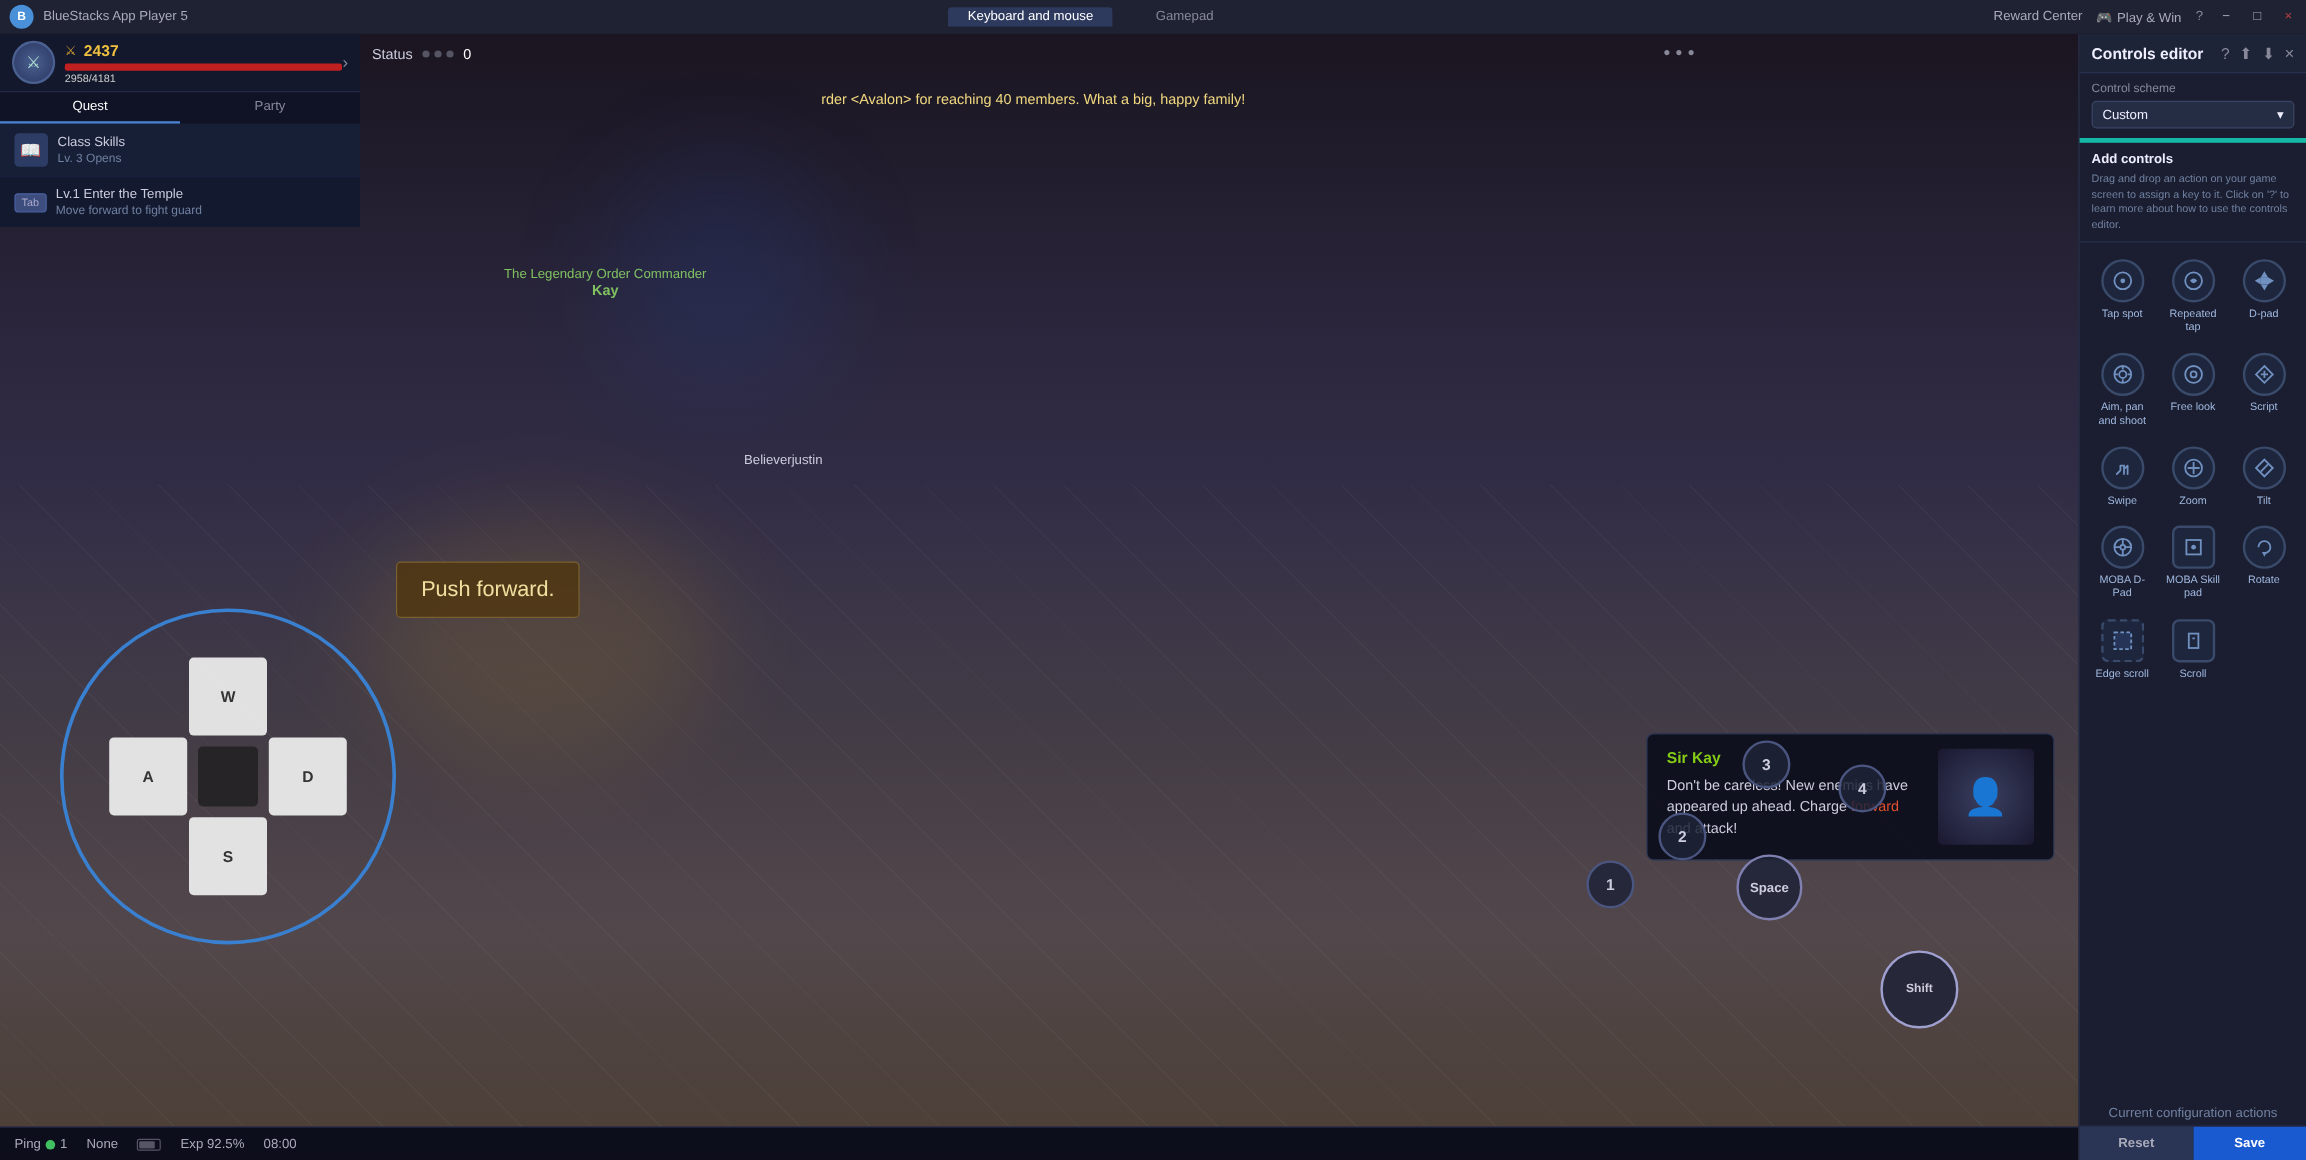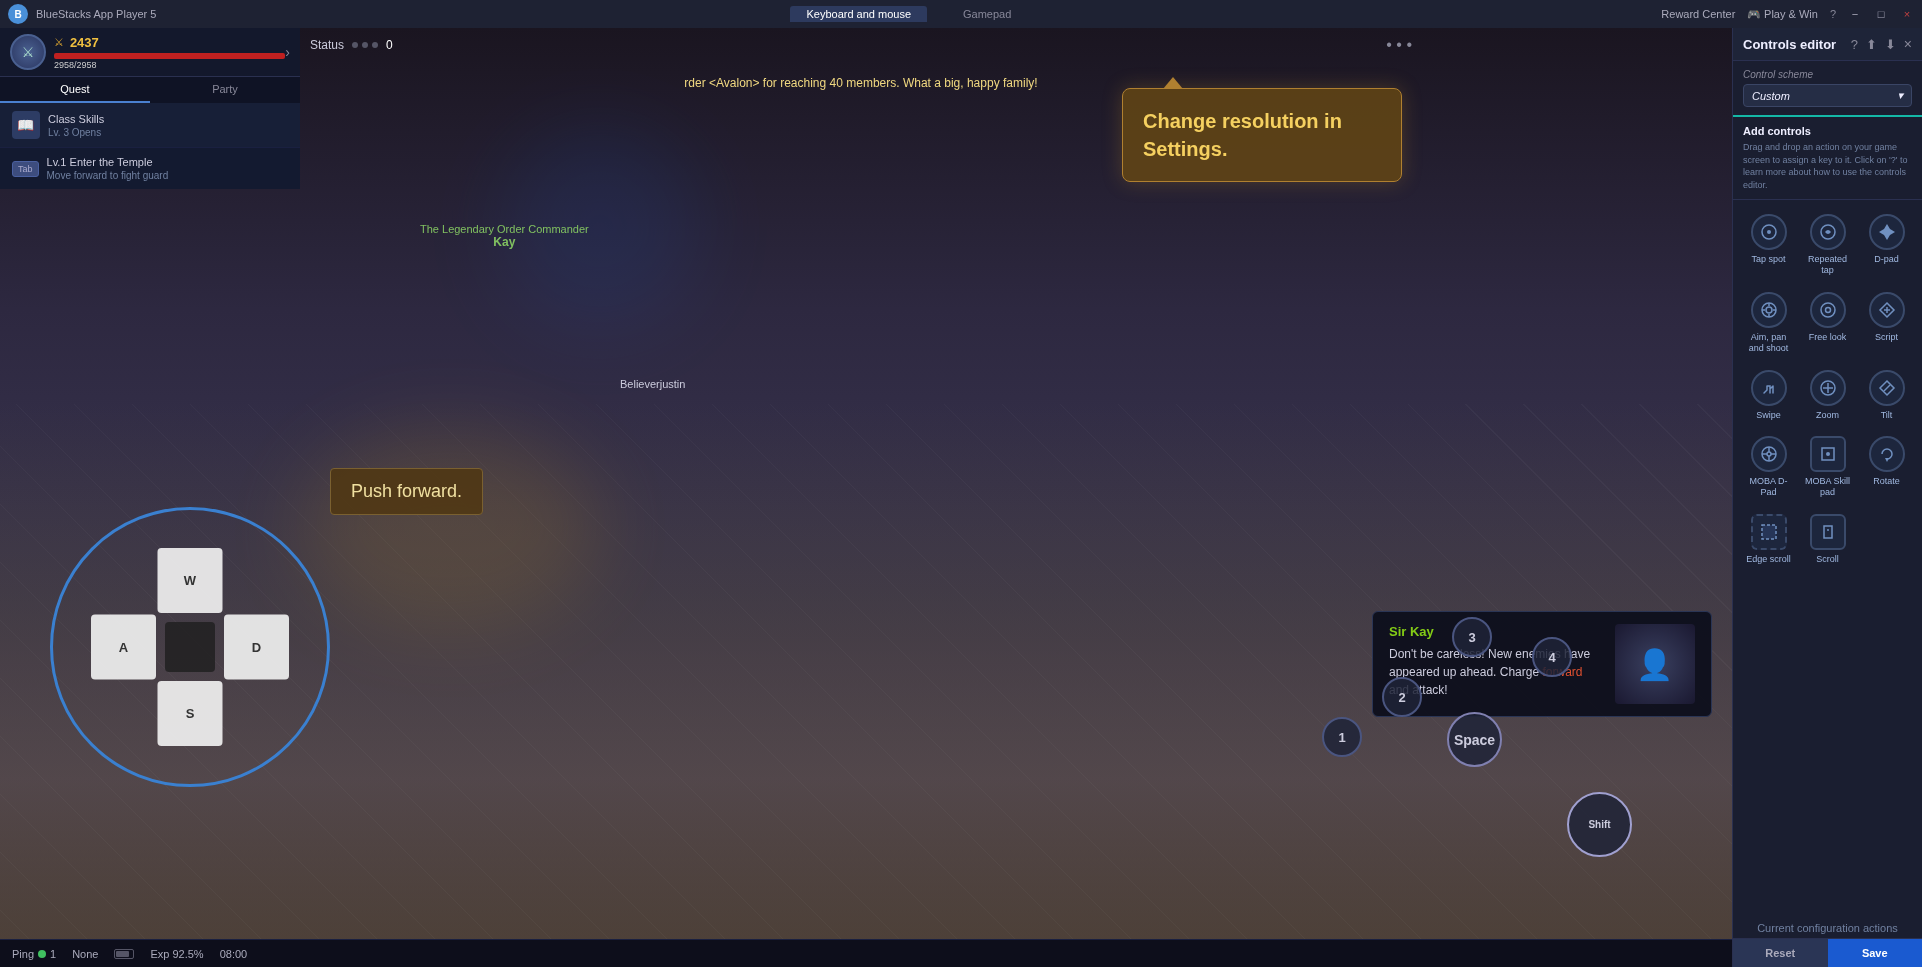--- a/index.html
+++ b/index.html
@@ -344,21 +344,21 @@
       border-radius: 50%;
       background: rgba(30,35,55,0.85);
       border: 2px solid #4a5580;
       display: flex; align-items: center; justify-content: center;
       color: #ccd; font-size: 11px; font-weight: bold;
     }
     .skill-space {
       width: 55px; height: 55px;
       right: 80px; bottom: 120px;
       border-color: #8080b0;
-      font-size: 14px;
+      font-size: 11px;
     }
     .skill-shift {
       width: 65px; height: 65px;
       right: 0; bottom: 0;
       border-color: #a0a0d0;
       font-size: 10px;
     }
 
     
     .bottom-bar {
@@ -393,22 +393,21 @@
       justify-content: space-between;
       padding: 8px 10px;
       background: #1e2438;
       border-bottom: 1px solid #2a3050;
     }
     .controls-title { color: #eef; font-size: 13px; font-weight: bold; }
     .controls-close { color: #889; font-size: 14px; cursor: pointer; }
 
     .controls-scheme {
       padding: 8px 10px;
-      border-bottom: 2px solid #14b8a6;
-      font-style: italic;
+      border-bottom: 4px solid #14b8a6;
     }
     .scheme-label { color: #889; font-size: 10px; margin-bottom: 4px; }
     .scheme-select {
       width: 100%;
       background: #252d45;
       border: 1px solid #3a4565;
       border-radius: 4px;
       color: #eef;
       font-size: 11px;
       padding: 4px 8px;
@@ -579,21 +578,21 @@
 
     <div class="left-panel">
       <div class="player-header">
         <div class="player-avatar">⚔</div>
         <div class="player-info">
           <div class="player-name-row">
             <span class="player-icon">⚔</span>
             <span class="player-gold">2437</span>
           </div>
           <div class="player-hp-bar"></div>
-          <div class="player-hp-text">2958/2958</div>
+          <div class="player-hp-text">2958/4181</div>
         </div>
         <span class="expand-btn">›</span>
       </div>
 
       <div class="nav-tabs">
         <div class="nav-tab active">Quest</div>
         <div class="nav-tab">Party</div>
       </div>
 
       <div class="quest-item">
@@ -621,24 +620,20 @@
         <div class="status-dots">
           <div class="status-dot"></div>
           <div class="status-dot"></div>
           <div class="status-dot"></div>
         </div>
         <span class="status-value">0</span>
       </div>
       <span class="more-btn">• • •</span>
     </div>
 
-    <div class="info-box-glow">
-      <div class="info-box-arrow"></div>
-      <div class="info-box-text">Change resolution in Settings.</div>
-    </div>
 
     <div class="npc-label">
       <div class="npc-title">The Legendary Order Commander</div>
       <div class="npc-name">Kay</div>
     </div>
 
     <div class="player-label">Believerjustin</div>
 
     <div class="push-tooltip">
       <span class="push-tooltip-text">Push forward.</span>

